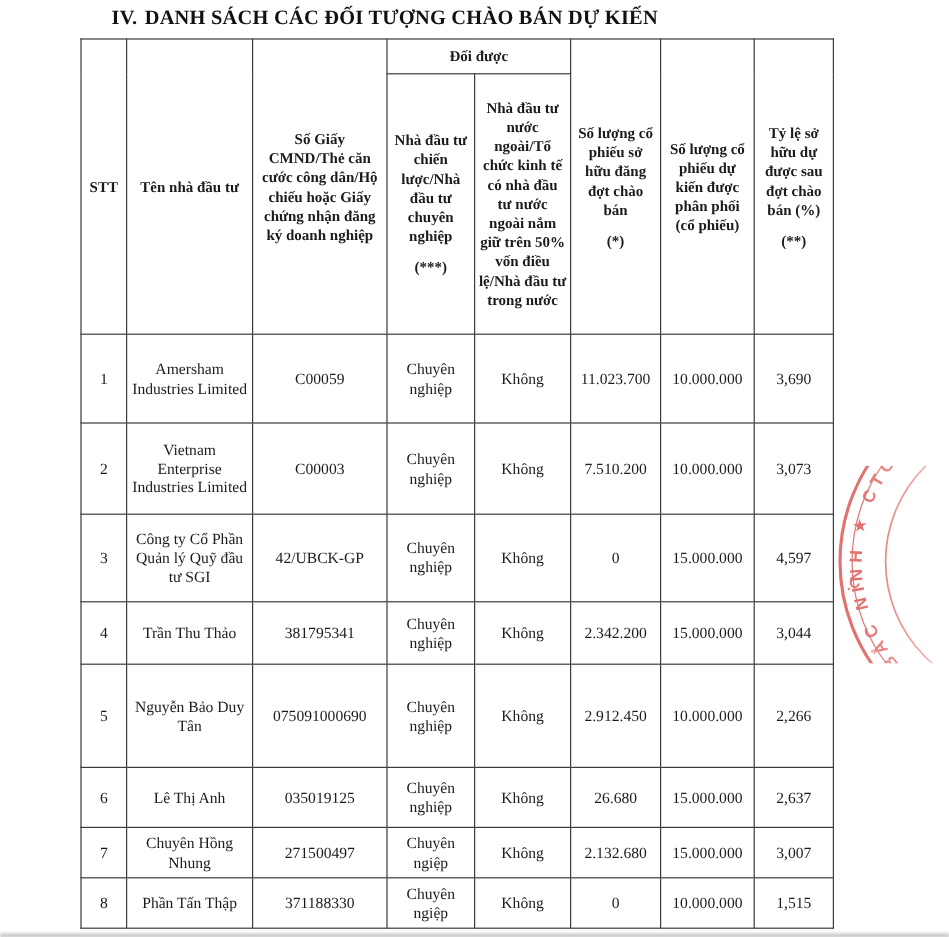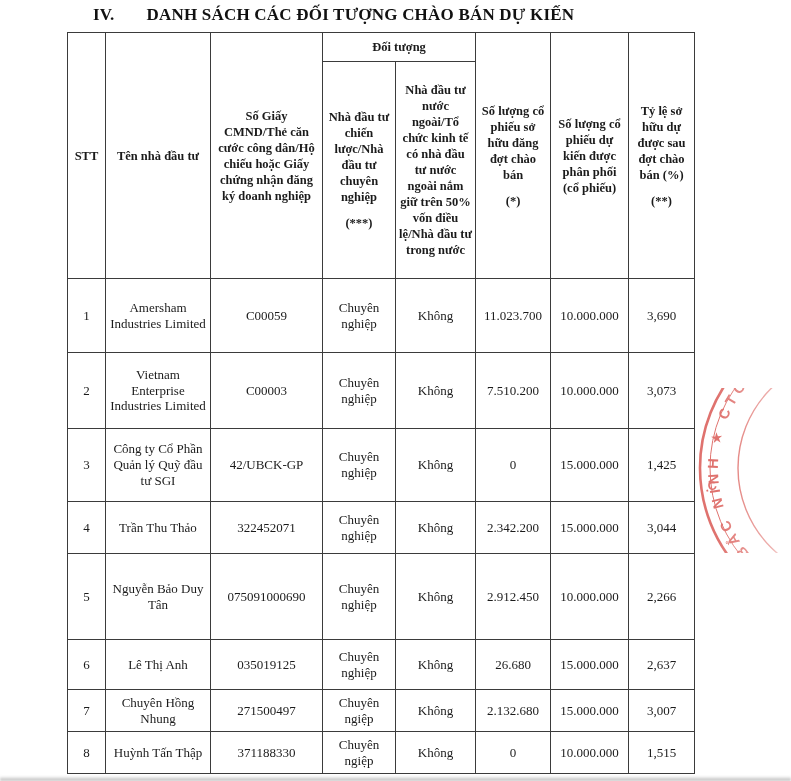--- a/index.html
+++ b/index.html
@@ -6,21 +6,21 @@
   .page{
     position:relative;
     width:791px;height:781px;
     background:#ffffff;
     font-family:"Liberation Serif","DejaVu Serif",serif;
     color:#1b1b1b;
     overflow:hidden;
   }
   .doc-title{
     position:absolute;left:93px;top:5px;
-    display:flex;gap:32px;
+    display:flex;gap:6px;
     font-weight:bold;font-size:17px;letter-spacing:.2px;
     color:#111;
   }
   table.offer-table{
     position:absolute;left:67px;top:32px;
     width:627px;
     border-collapse:collapse;
     table-layout:fixed;
   }
   .offer-table th,.offer-table td{
@@ -80,21 +80,21 @@
         <col style="width:80px">
         <col style="width:75px">
       <col style="width:78px">
         <col style="width:66px">
     </colgroup>
     <thead>
       <tr>
         <th rowspan="2">STT</th>
         <th rowspan="2">Tên nhà đầu tư</th>
         <th rowspan="2">Số Giấy CMND/Thẻ căn cước công dân/Hộ chiếu hoặc Giấy chứng nhận đăng ký doanh nghiệp</th>
-        <th colspan="2">Đối tượng</th>
+        <th colspan="2">Đối được</th>
         <th rowspan="2">
           <span>Số lượng cổ phiếu sở hữu đăng đợt chào bán</span>
           <span class="hnote">(*)</span>
         </th>
         <th rowspan="2">Số lượng cổ phiếu dự kiến được phân phối (cổ phiếu)</th>
         <th rowspan="2">
           <span>Tỷ lệ sở hữu dự được sau đợt chào bán (%)</span>
           <span class="hnote">(**)</span>
         </th>
       </tr>
@@ -128,26 +128,26 @@
           <td>3,073</td>
         </tr>
         <tr>
           <td>3</td>
           <td>Công ty Cổ Phần Quản lý Quỹ đầu tư SGI</td>
           <td>42/UBCK-GP</td>
           <td>Chuyên nghiệp</td>
           <td>Không</td>
           <td>0</td>
           <td>15.000.000</td>
-          <td>1,425</td>
+          <td>4,597</td>
         </tr>
         <tr>
           <td>4</td>
           <td>Trần Thu Thảo</td>
-          <td>322452071</td>
+          <td>381795341</td>
           <td>Chuyên nghiệp</td>
           <td>Không</td>
           <td>2.342.200</td>
           <td>15.000.000</td>
           <td>3,044</td>
         </tr>
         <tr>
           <td>5</td>
           <td>Nguyễn Bảo Duy Tân</td>
           <td>075091000690</td>
@@ -172,21 +172,21 @@
           <td>Chuyên Hồng Nhung</td>
           <td>271500497</td>
           <td>Chuyên ngiệp</td>
           <td>Không</td>
           <td>2.132.680</td>
           <td>15.000.000</td>
           <td>3,007</td>
         </tr>
         <tr>
           <td>8</td>
-          <td>Huỳnh Tấn Thập</td>
+          <td>Phần Tấn Thập</td>
           <td>371188330</td>
           <td>Chuyên ngiệp</td>
           <td>Không</td>
           <td>0</td>
           <td>10.000.000</td>
           <td>1,515</td>
         </tr>
       </tbody>
   </table>
 

